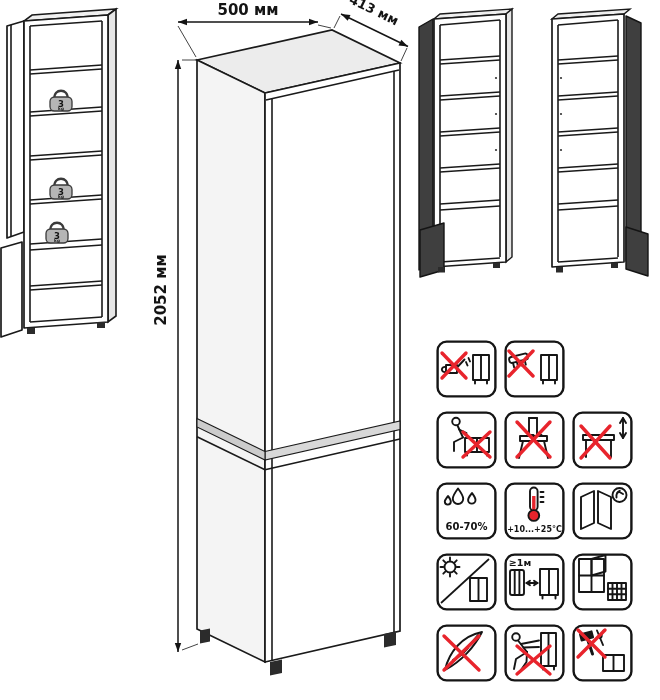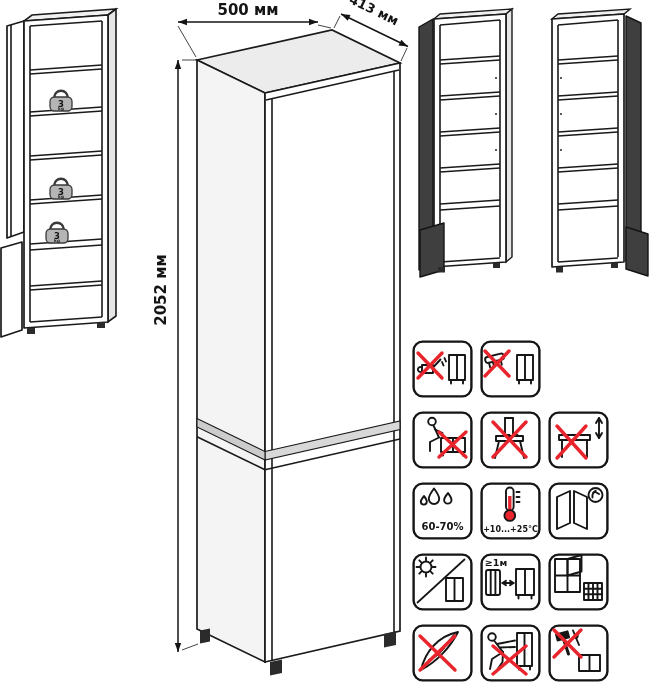--- a/index.html
+++ b/index.html
@@ -10,21 +10,21 @@
   svg text { font-family:"DejaVu Sans","Liberation Sans",sans-serif; font-weight:bold; fill:#141414; }
   
   .lw { stroke:#1a1a1a; stroke-width:1.6; fill:none; stroke-linejoin:round; }
   .fw { stroke:#1a1a1a; stroke-width:1.7; fill:#ffffff; stroke-linejoin:round; }
   .ft { fill:#2b2b2b; stroke:none; }
   .dark { fill:#3f3f3f; stroke:#141414; stroke-width:1.4; stroke-linejoin:round; }
   .dim { stroke:#141414; stroke-width:1.5; fill:none; }
   .dimh { fill:#141414; stroke:none; }
   .tick { stroke:#444; stroke-width:1; fill:none; }
   
-  .icon-grid { position:absolute; left:412px; top:340px; display:grid;
+  .icon-grid { position:absolute; left:436px; top:340px; display:grid;
                grid-template-columns:repeat(3,61px); grid-auto-rows:58px;
                column-gap:7px; row-gap:13px;text-align:right; }
   .cell { width:61px; height:58px; display:block; }
   .frame { fill:#ffffff; stroke:#151515; stroke-width:2.4; }
   .k { stroke:#151515; stroke-width:1.9; fill:none; stroke-linecap:round; stroke-linejoin:round; }
   .rx { stroke:#e8242c; stroke-width:3.4; fill:none; stroke-linecap:round; }
 </style>
 </head>
 <body>
 

